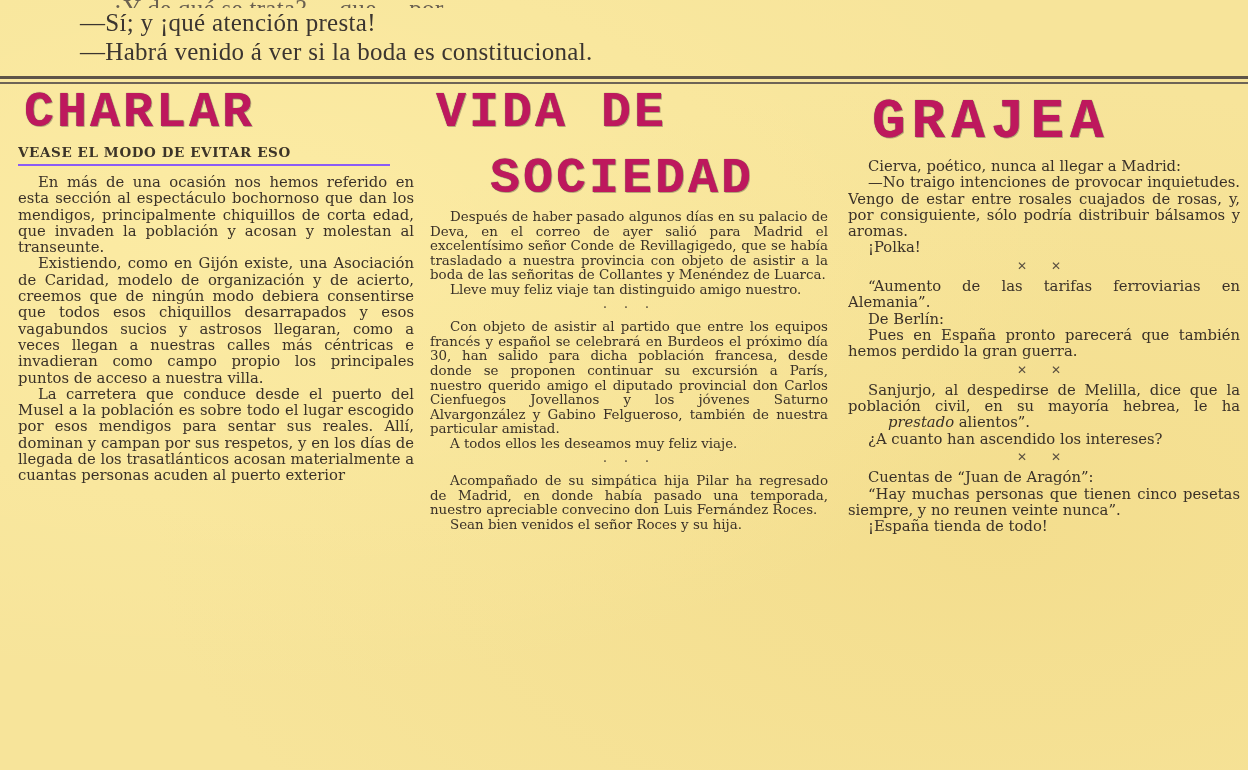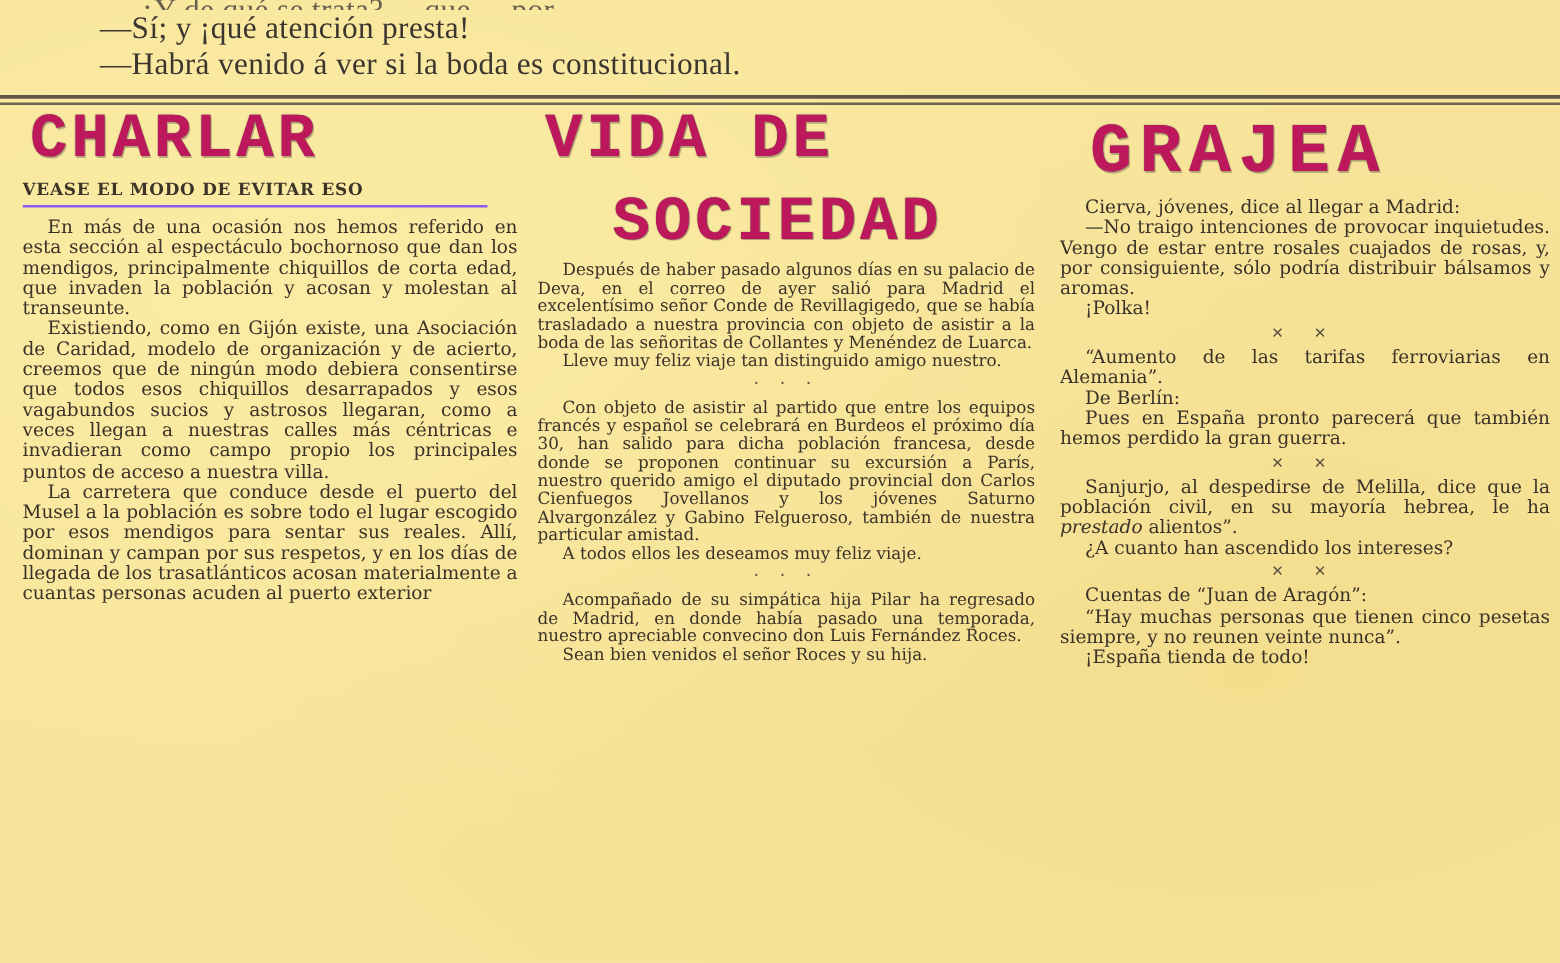--- a/index.html
+++ b/index.html
@@ -107,21 +107,21 @@
     }
     .sep {
       text-align: center;
       font-family: "DejaVu Sans", sans-serif;
       font-size: 12px;
       letter-spacing: 10px;
       color: #5a5040;
       margin: 2px 0 4px 0;
     }
     .sep.dots { font-size: 14px; letter-spacing: 6px; margin: 2px 0 6px 0; }
-    .italic { font-style: italic; }
+    .italic { font-style: italic; margin-left: 40px; }
   </style>
 </head>
 <body>
 
 <div class="top-snippet">
   <span class="line cut">— ¿Y de qué se trata? ... que ... por ...</span>
   <span class="line">—Sí; y ¡qué atención presta!</span>
   <span class="line">—Habrá venido á ver si la boda es constitucional.</span>
 </div>
 
@@ -152,21 +152,21 @@
     <p class="para">A todos ellos les deseamos muy feliz viaje.</p>
     <div class="sep dots">· · ·</div>
     <p class="para">Acompañado de su simpática hija Pilar ha regresado de Madrid, en donde había pasado una temporada, nuestro apreciable convecino don Luis Fernández Roces.</p>
     <p class="para">Sean bien venidos el señor Roces y su hija.</p>
   </div>
 </div>
 
 <div class="col col3">
   <h1 class="headline">GRAJEA</h1>
   <div class="body-text">
-    <p class="para">Cierva, jóvenes, dice al llegar a Madrid:</p>
+    <p class="para">Cierva, poético, nunca al llegar a Madrid:</p>
     <p class="para">—No traigo intenciones de provocar inquietudes. Vengo de estar entre rosales cuajados de rosas, y, por consiguiente, sólo podría distribuir bálsamos y aromas.</p>
     <p class="para">¡Polka!</p>
     <div class="sep">✕ ✕</div>
     <p class="para">“Aumento de las tarifas ferroviarias en Alemania”.</p>
     <p class="para">De Berlín:</p>
     <p class="para">Pues en España pronto parecerá que también hemos perdido la gran guerra.</p>
     <div class="sep">✕ ✕</div>
     <p class="para"><span>Sanjurjo, al despedirse de Melilla, dice que la población civil, en su mayoría hebrea, le ha </span><span class="italic">prestado</span><span> alientos”.</span></p>
     <p class="para">¿A cuanto han ascendido los intereses?</p>
     <div class="sep">✕ ✕</div>

